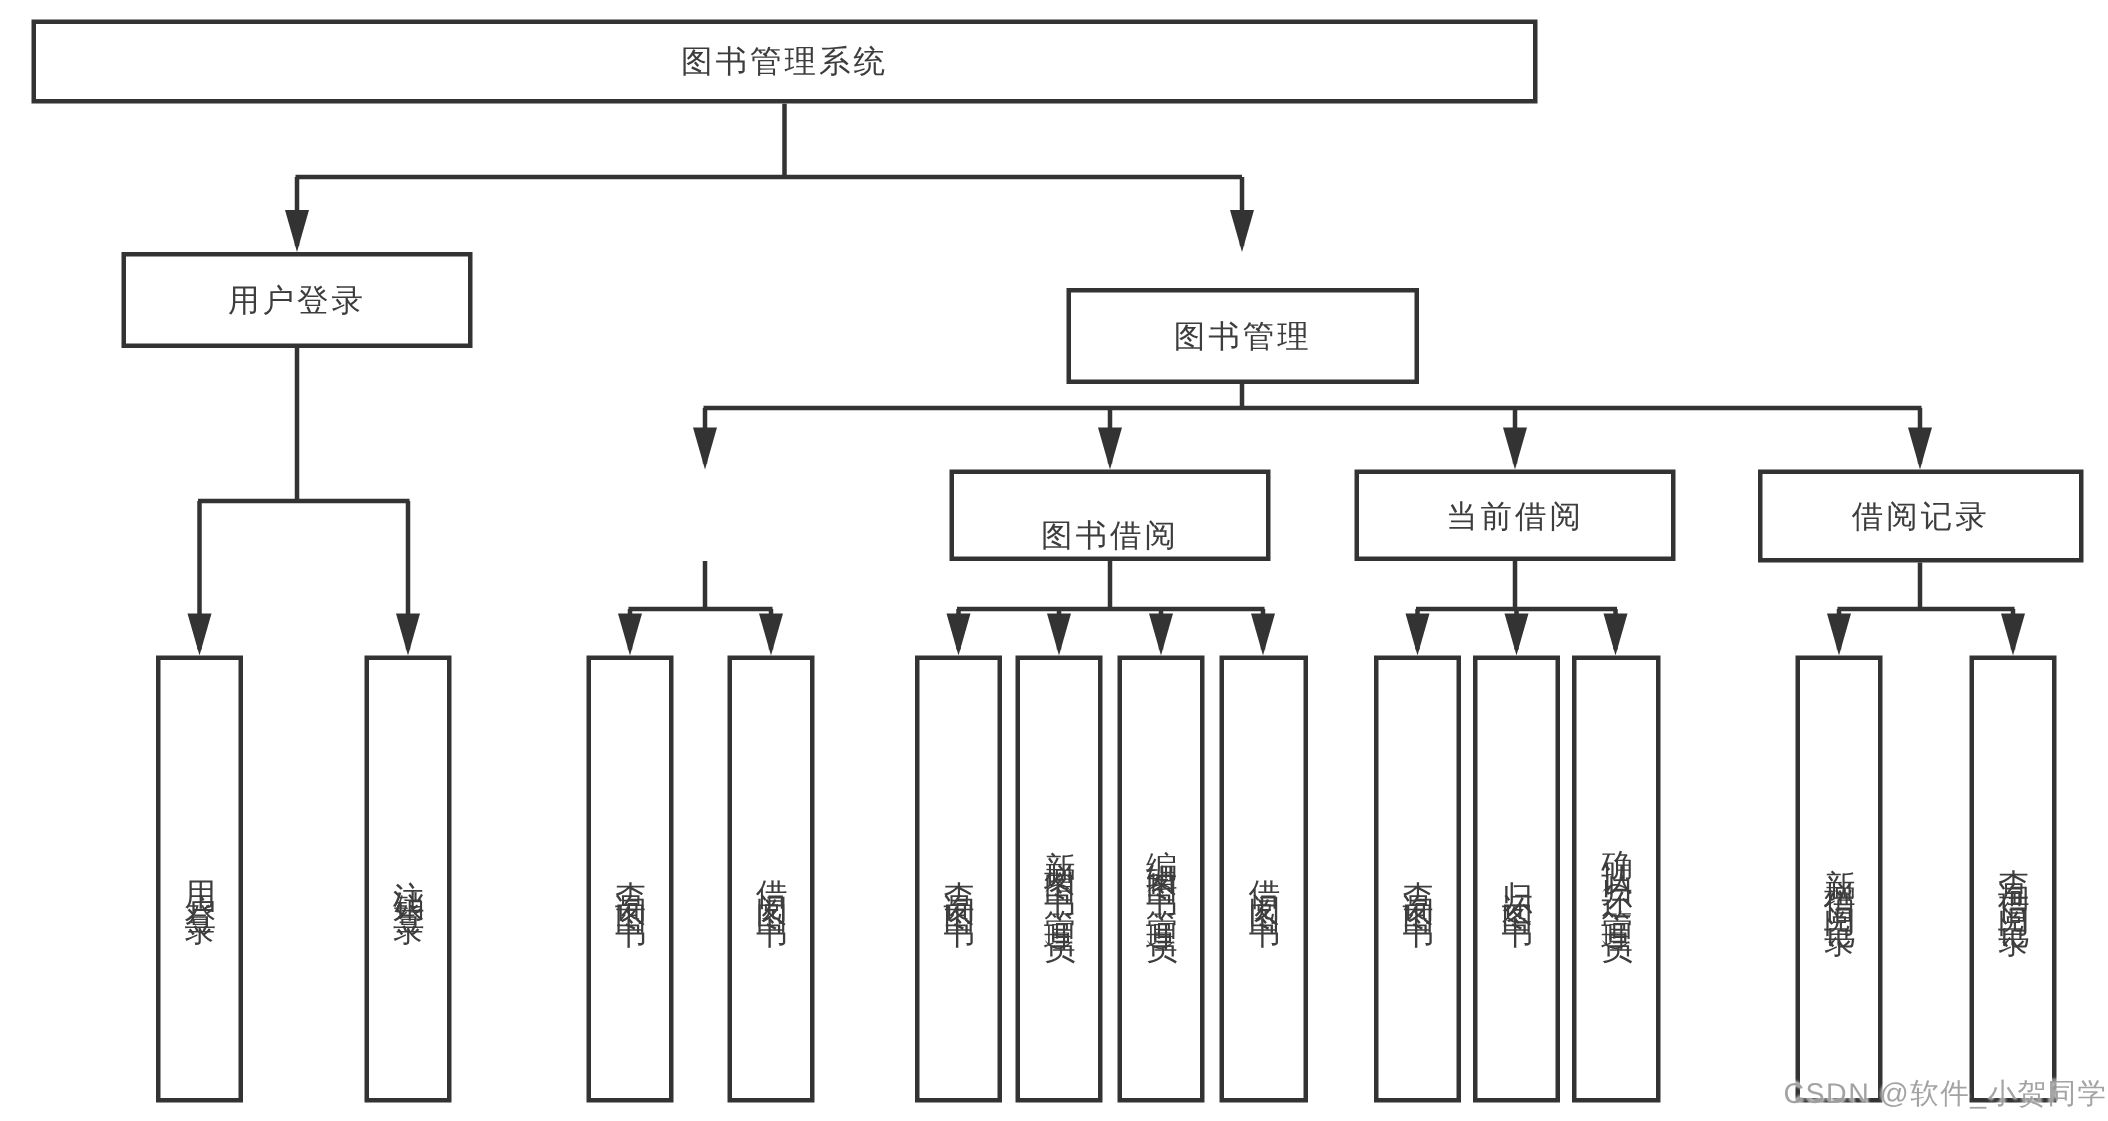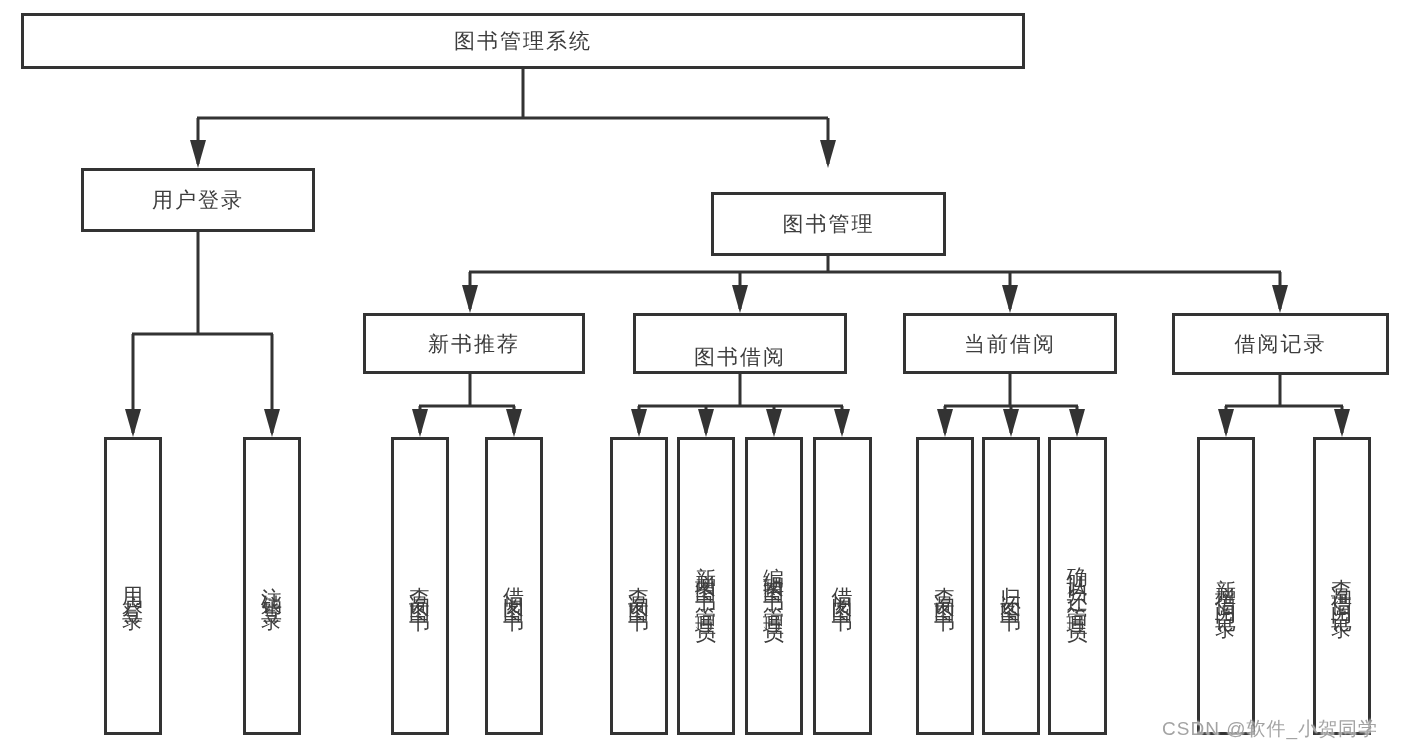--- a/index.html
+++ b/index.html
@@ -41,21 +41,21 @@
   }
   .vnode .vtext {
     writing-mode: vertical-rl;
     font-size: 21px;
     letter-spacing: 8px;
     line-height: 1;
     color: #3d3d3d;
   }
   .watermark {
     position: absolute;
-    right: 27px;
+    right: 0;
     bottom: 5px;
     font-size: 19px;
     letter-spacing: 1px;
     color: rgba(158,158,158,0.95);
     text-shadow: 1px 1px 2px rgba(255,255,255,0.95), -1px -1px 2px rgba(255,255,255,0.95);
     z-index: 5;
     margin-left: 40px;
   }
 </style>
 </head>
@@ -100,23 +100,20 @@
     <span>图书管理系统</span>
   </div>
 
   <div class="node" style="left:81px; top:168px; width:234px; height:64px;">
     <span>用户登录</span>
   </div>
   <div class="node" style="left:711px; top:168px; width:235px; height:64px;margin-top:24px;">
     <span>图书管理</span>
   </div>
 
-  <div class="node" style="left:363px; top:313px; width:222px; height:61px;">
-    <span>新书推荐</span>
-  </div>
   <div class="node" style="left:633px; top:313px; width:214px; height:61px;align-items:flex-end;">
     <span>图书借阅</span>
   </div>
   <div class="node" style="left:903px; top:313px; width:214px; height:61px;">
     <span>当前借阅</span>
   </div>
   <div class="node" style="left:1172px; top:313px; width:217px; height:62px;">
     <span>借阅记录</span>
   </div>
 

